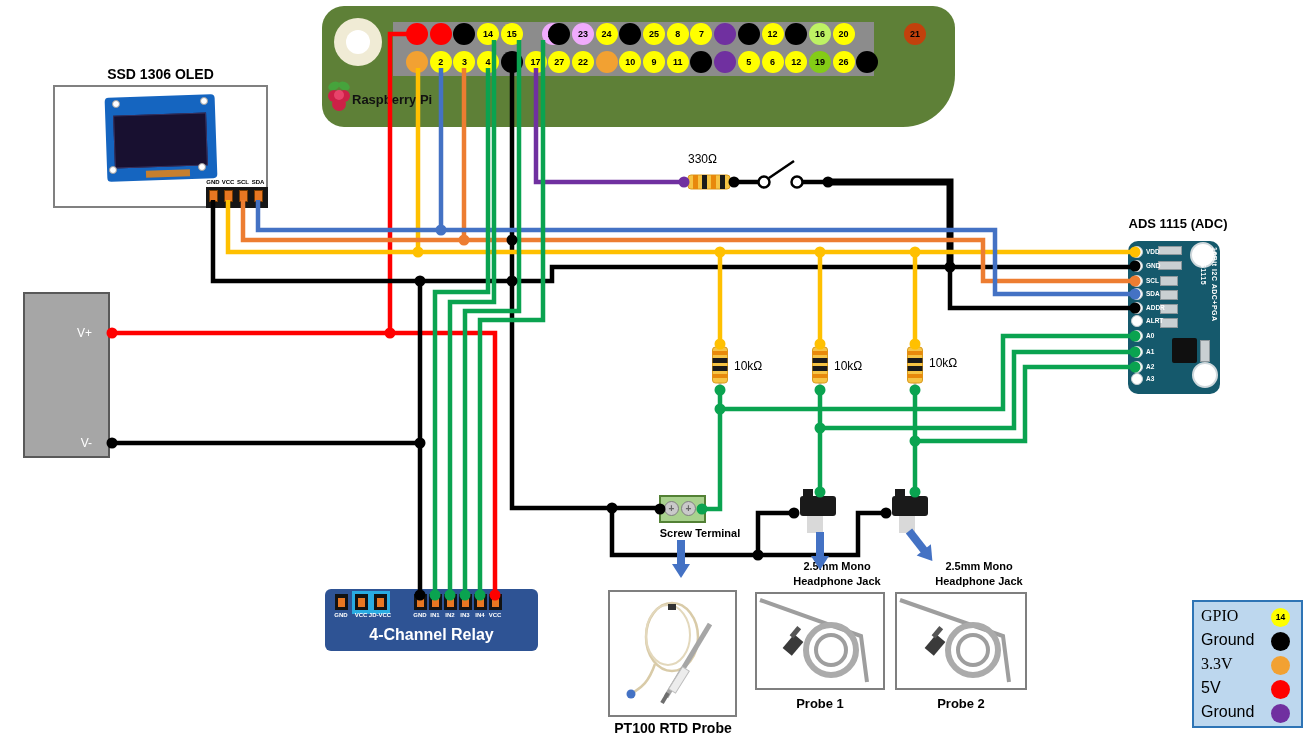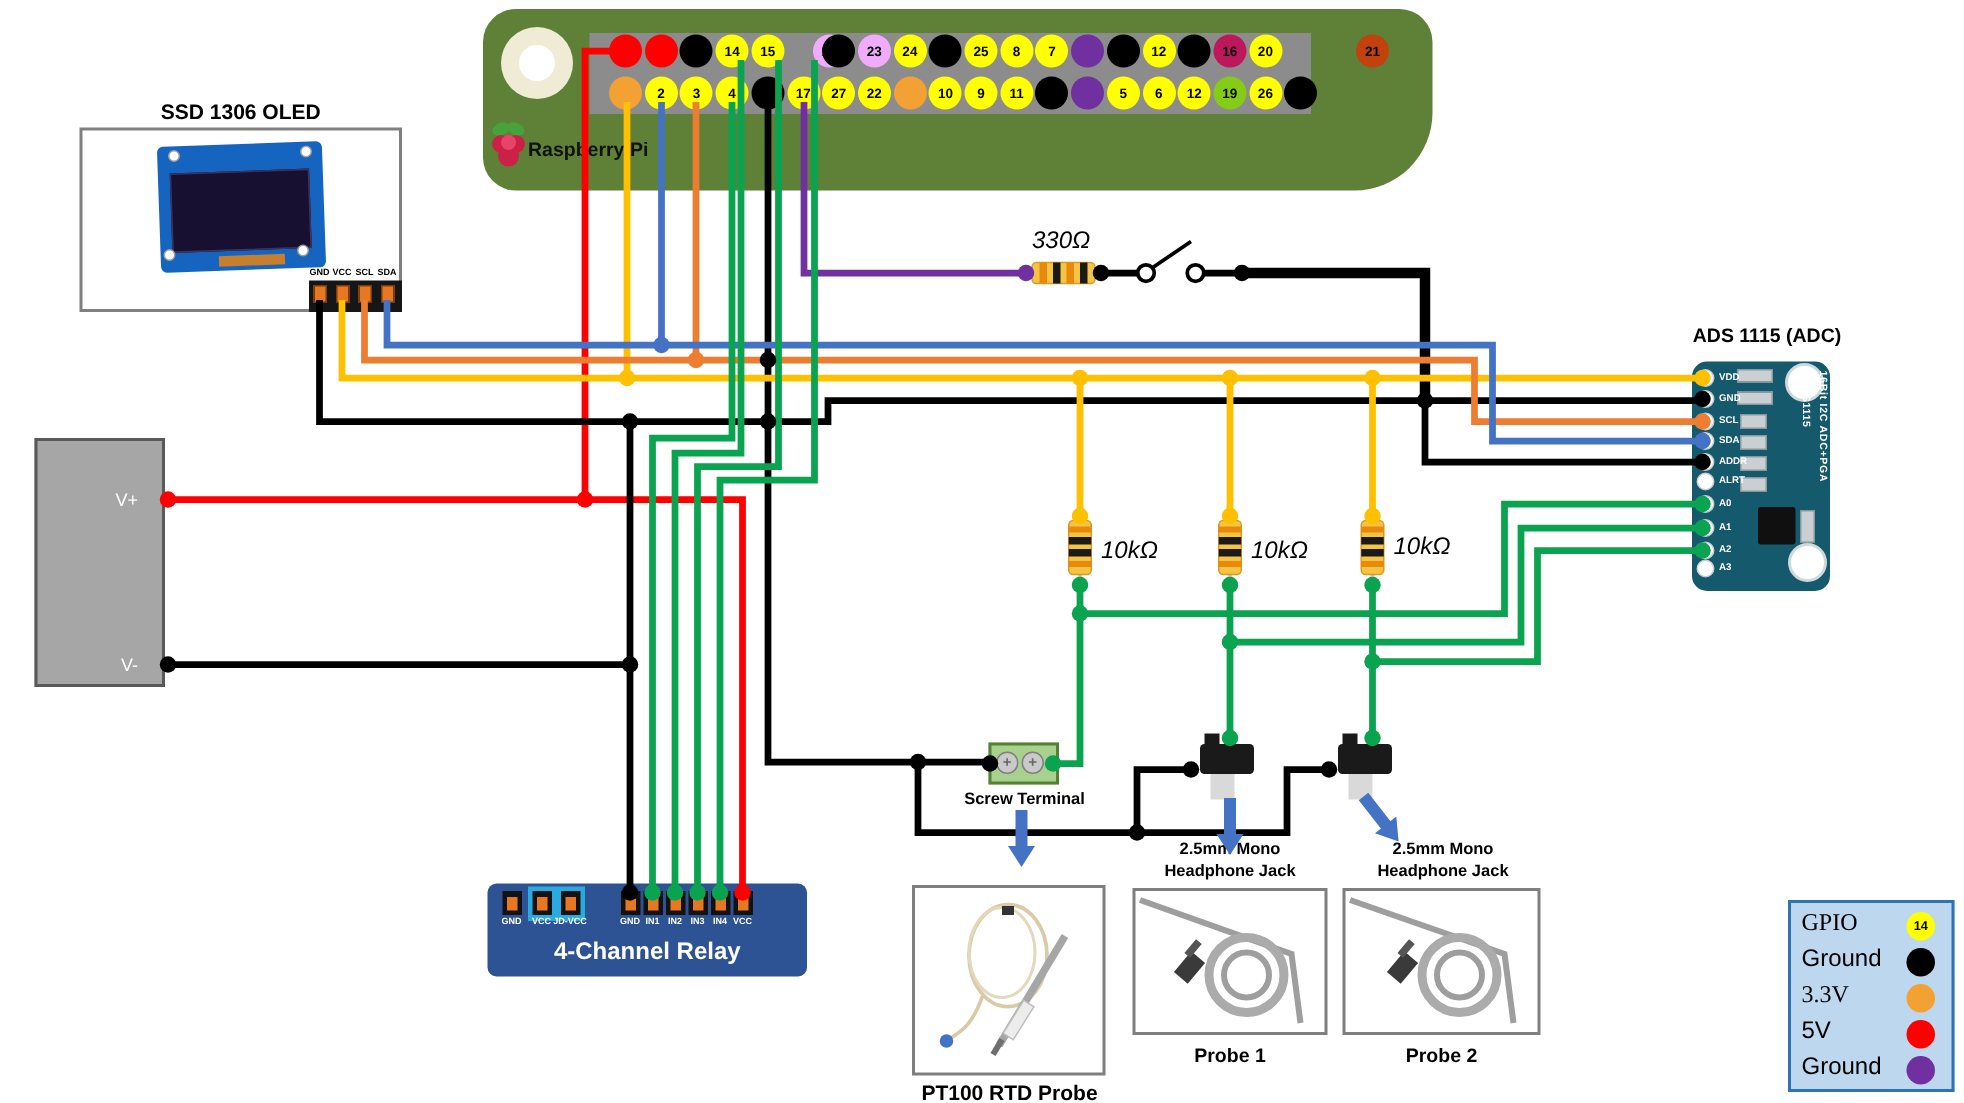--- a/index.html
+++ b/index.html
@@ -42,22 +42,22 @@
   .adslbl{position:absolute;font-size:6.5px;font-weight:bold;color:#fff;white-space:nowrap;}
   .ads-smd{position:absolute;background:#C9CFD2;border:1px solid #8c979c;}
   .ads-chip{left:1172px;top:338px;width:25px;height:25px;background:#101010;border-radius:2px;}
   .ads-rot{position:absolute;font-size:7px;font-weight:bold;color:#fff;white-space:nowrap;transform-origin:0 0;transform:rotate(90deg);letter-spacing:0.5px;}
   
   .term-box{left:659px;top:495px;width:47px;height:28px;background:#A9D18E;border:2px solid #538135;}
   .term-screw{position:absolute;width:15px;height:15px;border-radius:50%;background:#C9C9C9;border:1px solid #7F7F7F;color:#666;font-size:10px;font-weight:bold;display:flex;align-items:center;justify-content:center;line-height:0;}
   .jack-body{position:absolute;width:36px;height:20px;background:#1a1a1a;border-radius:3px;}
   .jack-nub{position:absolute;width:10px;height:8px;background:#1a1a1a;}
   .jack-tip{position:absolute;width:16px;height:17px;background:#D9D9D9;}
-  .small-label{position:absolute;font-size:11px;font-weight:bold;color:#000;text-align:center;transform:translateX(-50%);white-space:nowrap;}
-  .res-label{position:absolute;font-size:16px;color:#000;white-space:nowrap;font-style:italic;}
+  .small-label{position:absolute;font-size:11px;font-weight:bold;color:#000;text-align:center;transform:translateX(-50%);white-space:nowrap;margin-left:17px;}
+  .res-label{position:absolute;font-size:12px;color:#000;white-space:nowrap;}
   
   .photo-box{position:absolute;background:#fff;border:2px solid #7F7F7F;}
   .photo-label{position:absolute;font-weight:bold;color:#000;text-align:center;}
   
   .legend-box{left:1192px;top:600px;width:111px;height:128px;background:#BDD7EE;border:2px solid #2E74B5;}
   .legend-label{position:absolute;font-size:16px;color:#000;}
   .legend-swatch{position:absolute;width:19px;height:19px;border-radius:50%;display:flex;align-items:center;justify-content:center;font-size:8.5px;font-weight:bold;color:#000;}
 </style>
 </head>
 <body>
@@ -79,21 +79,21 @@
       <div class="pipin" style="left: 571.9px; top: 23px; background: #f0abfc;">23</div>
       <div class="pipin" style="left: 595.6px; top: 23px; background: rgb(255, 255, 0);">24</div>
       <div class="pipin" style="left: 619.3px; top: 23px; background: rgb(0, 0, 0);"></div>
       <div class="pipin" style="left: 643px; top: 23px; background: rgb(255, 255, 0);">25</div>
       <div class="pipin" style="left: 666.7px; top: 23px; background: rgb(255, 255, 0);">8</div>
       <div class="pipin" style="left: 690.4px; top: 23px; background: rgb(255, 255, 0);">7</div>
       <div class="pipin" style="left: 714.1px; top: 23px; background: rgb(112, 48, 160);"></div>
       <div class="pipin" style="left: 737.8px; top: 23px; background: rgb(0, 0, 0);"></div>
       <div class="pipin" style="left: 761.5px; top: 23px; background: rgb(255, 255, 0);">12</div>
       <div class="pipin" style="left: 785.2px; top: 23px; background: rgb(0, 0, 0);"></div>
-      <div class="pipin" style="left: 808.9px; top: 23px; background: #be185d;">16</div>
+      <div class="pipin" style="left: 808.9px; top: 23px; background: #bef264;">16</div>
       <div class="pipin" style="left: 832.6px; top: 23px; background: rgb(255, 255, 0);">20</div>
       <div class="pipin" style="left: 904px; top: 23px; background: #c2410c;">21</div>
       <div class="pipin" style="left: 406px; top: 51px; background: rgb(242, 161, 50);"></div>
       <div class="pipin" style="left: 429.7px; top: 51px; background: rgb(255, 255, 0);">2</div>
       <div class="pipin" style="left: 453.4px; top: 51px; background: rgb(255, 255, 0);">3</div>
       <div class="pipin" style="left: 477.1px; top: 51px; background: rgb(255, 255, 0);">4</div>
       <div class="pipin" style="left: 500.8px; top: 51px; background: rgb(0, 0, 0);"></div>
       <div class="pipin" style="left: 524.5px; top: 51px; background: rgb(255, 255, 0);">17</div>
       <div class="pipin" style="left: 548.2px; top: 51px; background: rgb(255, 255, 0);">27</div>
       <div class="pipin" style="left: 571.9px; top: 51px; background: rgb(255, 255, 0);">22</div>

